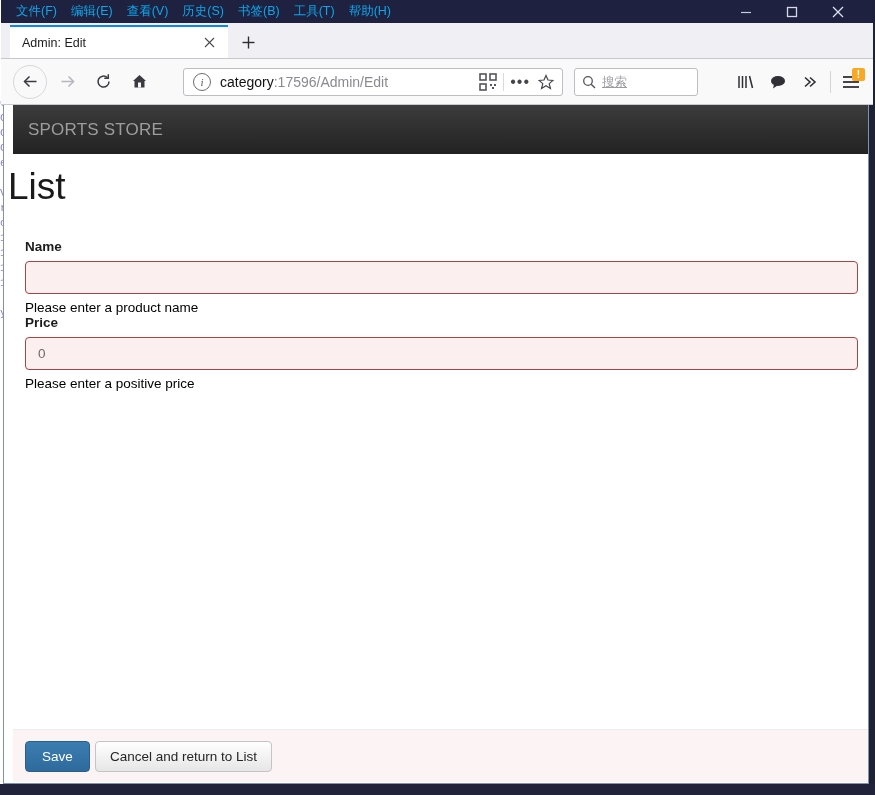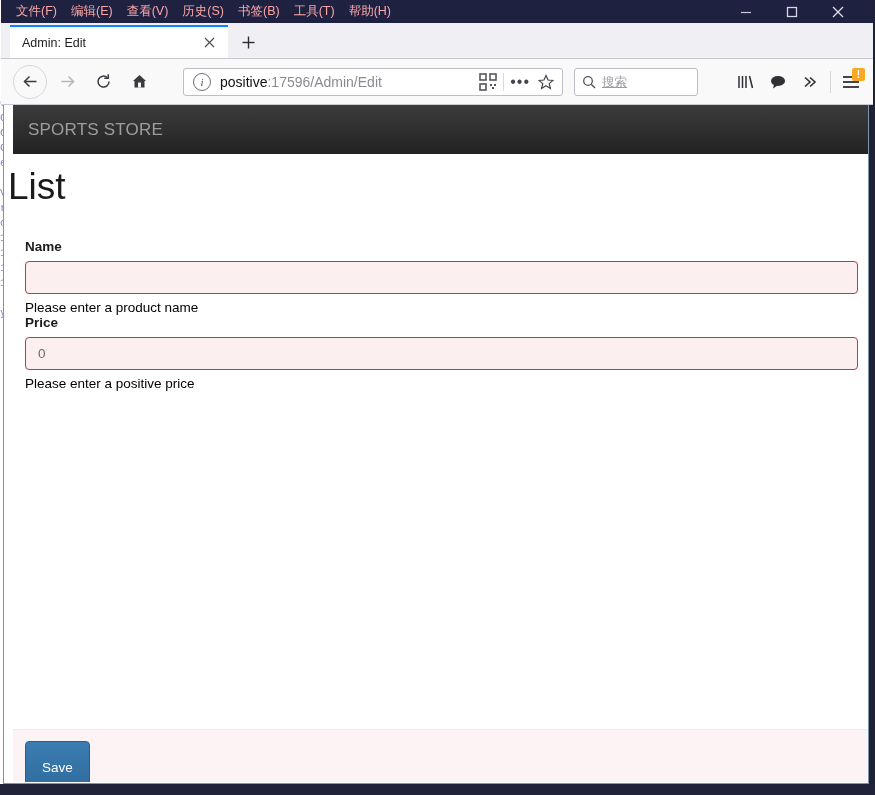--- a/index.html
+++ b/index.html
@@ -65,21 +65,21 @@
     color: #e9eaf2;
     font-size: 12.5px;
     display: flex;
     align-items: center;
     padding-left: 8px;
     box-sizing: border-box;
   }
   .menu-item {
     padding: 2px 7px;
     white-space: nowrap;
-    color: #fca5a5;
+    color: #0ea5e9;
     cursor: default;
   }
   #wincontrols {
     position: absolute;
     right: 12px; top: 0;
     height: 23px;
     display: flex;
     align-items: center;
     gap: 0px;
   }
@@ -318,21 +318,21 @@
     left: 9px;
     top: 624px;
     width: 855px;
     height: 53px;
     background: #fcf4f4;
     border-top: 1px solid #ececec;
   }
   #btn-save {
     position: absolute;
     left: 12px; top: 11px;
-    padding: 18px 16px;
+    padding: 7px 16px;
     background: linear-gradient(to bottom,#3b7db1 0%, #2f6a9c 100%);
     border: 1px solid #2a5f8d;
     border-radius: 4px;
     color: #ffffff;
     font-size: 13.5px;
     font-family: "Liberation Sans", sans-serif;
   }
   #btn-cancel {
     position: absolute;
     left: 82px; top: 11px;
@@ -426,21 +426,21 @@
       <div class="navicon">
         <svg width="17" height="17" viewBox="0 0 17 17">
           <path d="M8.5 2 L15 8 L13.5 8 L13.5 14.5 L3.5 14.5 L3.5 8 L2 8 Z" fill="#3a3a40"></path>
           <rect x="7" y="9.5" width="3" height="5" fill="#f9f9fa"></rect>
         </svg>
       </div>
     </div>
 
     <div id="urlbar">
       <div id="info-icon">i</div>
-      <div id="url-text"><b>positive</b><span>:17596/Admin/Edit</span></div>
+      <div id="url-text"><b>category</b><span>:17596/Admin/Edit</span></div>
       <div id="qr-icon">
         <svg width="18" height="18" viewBox="0 0 18 18">
           <rect x="1" y="1" width="6" height="6" fill="none" stroke="#55555b" stroke-width="1.6"></rect>
           <rect x="11" y="1" width="6" height="6" fill="none" stroke="#55555b" stroke-width="1.6"></rect>
           <rect x="1" y="11" width="6" height="6" fill="none" stroke="#55555b" stroke-width="1.6"></rect>
           <rect x="11" y="11" width="2" height="2" fill="#55555b"></rect>
           <rect x="15" y="11" width="2" height="2" fill="#55555b"></rect>
           <rect x="13" y="14" width="2" height="2" fill="#55555b"></rect>
         </svg>
       </div>
@@ -515,18 +515,19 @@
         <div class="field">
           <div class="field-label">Price</div>
           <input class="ctrl" type="text" value="0" style="">
           <div class="err">Please enter a positive price</div>
         </div>
 
       </div>
 
       <div id="footer">
         <button id="btn-save">Save</button>
+        <button id="btn-cancel">Cancel and return to List</button>
       </div>
 
     </div>
 
   </div>
 </div>
 
 </body></html>

